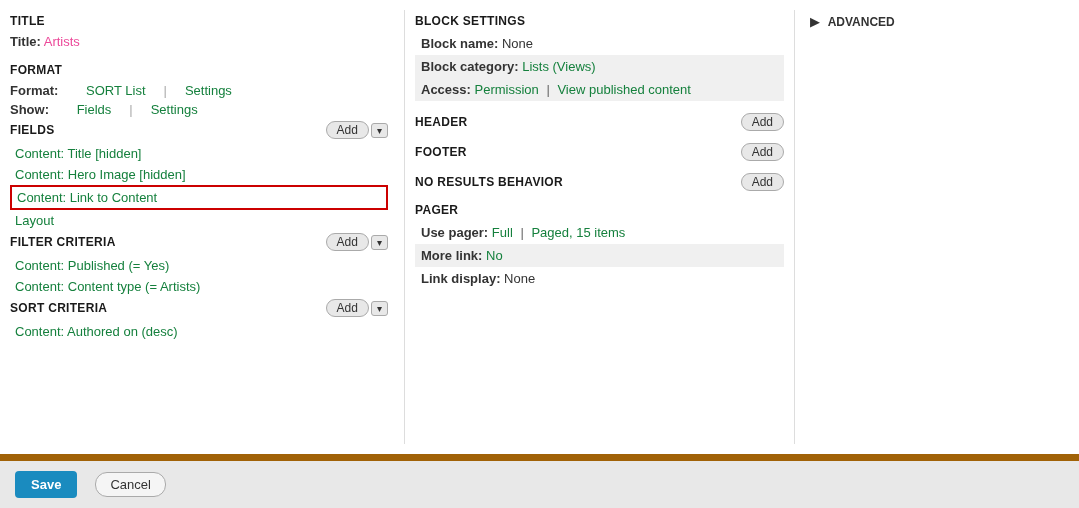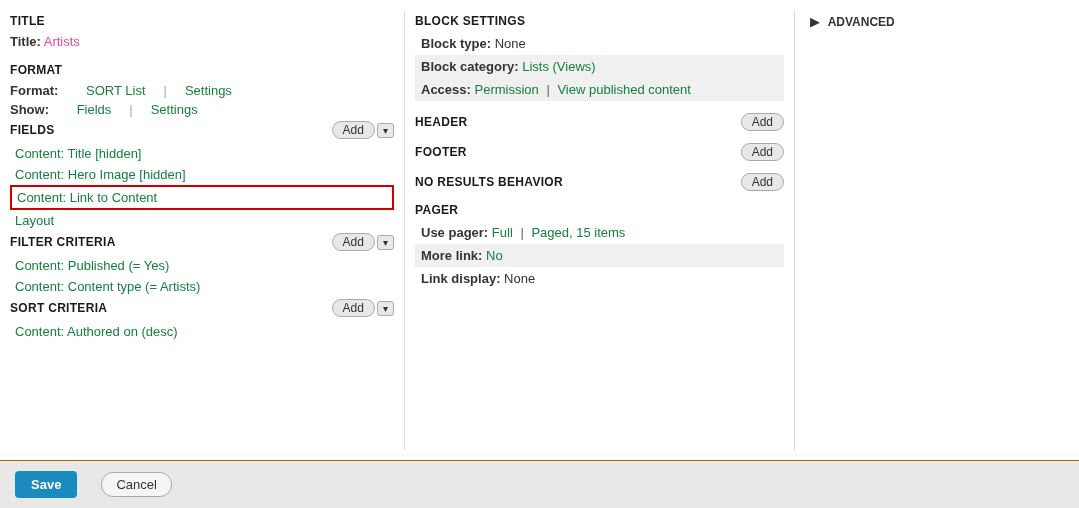--- a/index.html
+++ b/index.html
@@ -18,21 +18,21 @@
 
     .main-content {
       display: flex;
       flex: 1;
       padding: 10px 10px 10px 10px;
     }
 
     
     .col-left {
       width: 395px;
-      padding-right: 10px;
+      padding-right: 16px;
       border-right: 1px solid #ddd;
     }
 
     .col-middle {
       width: 390px;
       padding: 0 10px;
       border-right: 1px solid #ddd;
     }
 
     .col-right {
@@ -150,25 +150,25 @@
     }
 
     .advanced-arrow {
       color: #333;
       margin-right: 4px;
     }
 
     
     .footer-bar {
       background: #e8e8e8;
-      border-top: 1px solid #a16207;
+      border-top: 7px solid #a16207;
       padding: 10px 15px;
       display: flex;
       align-items: center;
-      gap: 24px;
+      gap: 18px;
     }
 
     .save-btn {
       background: #1a8bbf;
       color: #fff;
       border: none;
       border-radius: 4px;
       padding: 6px 16px;
       font-size: 13px;
       font-weight: bold;
@@ -271,21 +271,21 @@
         <span class="link">Content: Authored on (desc)</span>
       </div>
 
     </div>
 
     <div class="col-middle">
 
       <div class="section-title" style="margin-top:4px;">BLOCK SETTINGS</div>
 
       <div class="bs-row">
-        <span class="kv-label">Block type:</span>
+        <span class="kv-label">Block name:</span>
         <span class="kv-value plain">None</span>
       </div>
       <div class="bs-row shaded">
         <span class="kv-label">Block category:</span>
         <span class="link kv-value">Lists (Views)</span>
       </div>
       <div class="bs-row shaded">
         <span class="kv-label">Access:</span>
         <span class="link kv-value">Permission</span>
         <span class="separator"> | </span>

